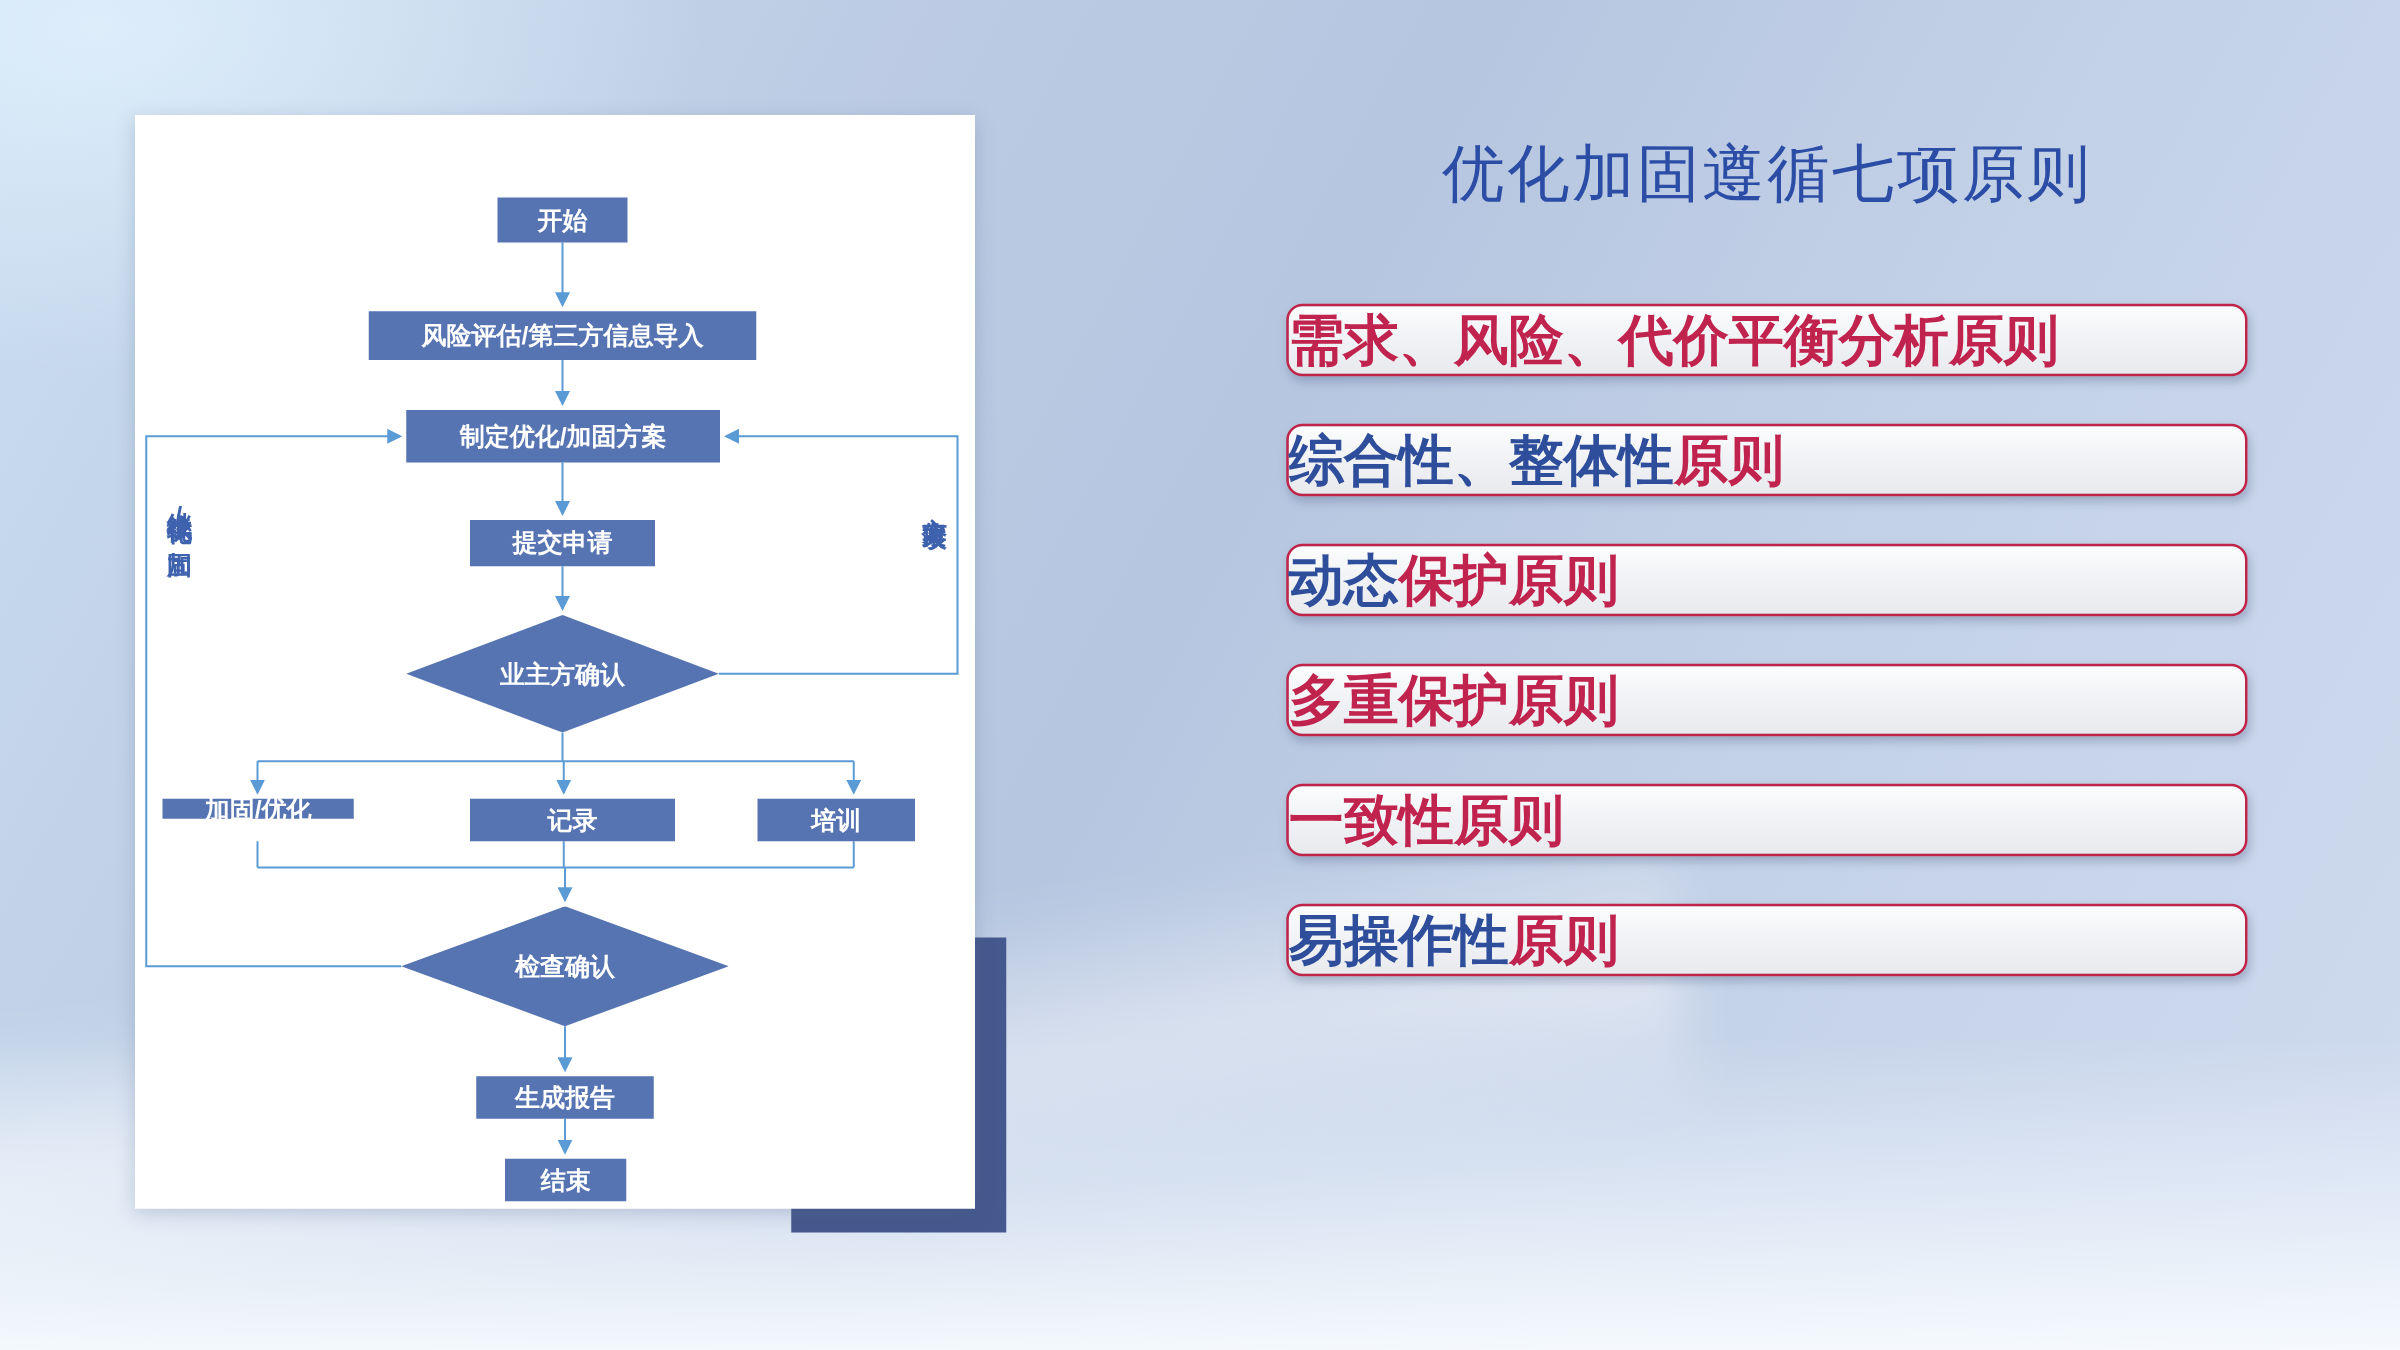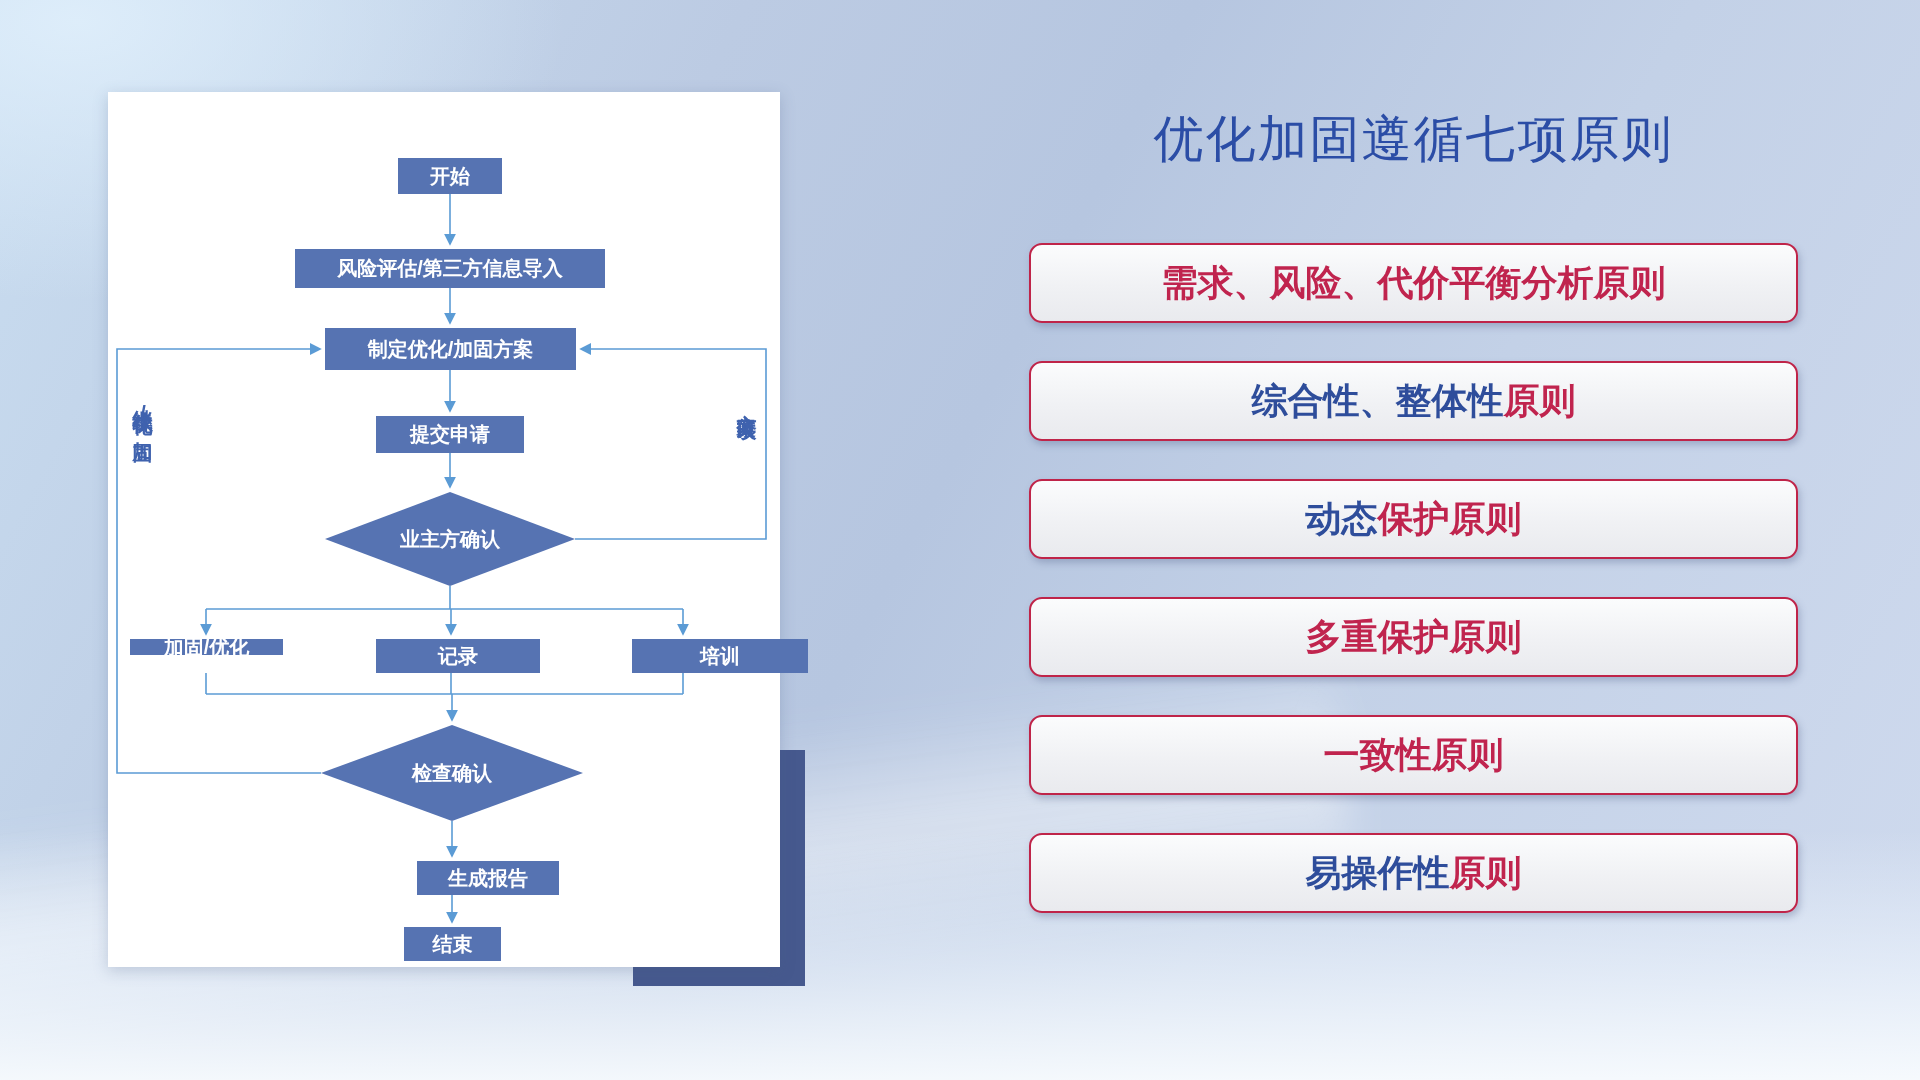--- a/index.html
+++ b/index.html
@@ -56,23 +56,23 @@
     clip-path: polygon(50% 0, 100% 50%, 50% 100%, 0 50%);
     white-space: nowrap;
   }
   .n-start   { left: 290px; top:  66px; width: 104px; height: 36px; }
   .n-risk    { left: 187px; top: 157px; width: 310px; height: 39px; }
   .n-plan    { left: 217px; top: 236px; width: 251px; height: 42px; }
   .n-submit  { left: 268px; top: 324px; width: 148px; height: 37px; }
   .n-owner   { left: 217px; top: 400px; width: 250px; height: 94px; }
   .n-harden  { left:  22px; top: 547px; width: 153px; height: 16px; }
   .n-record  { left: 268px; top: 547px; width: 164px; height: 34px; }
-  .n-train   { left: 498px; top: 547px; width: 176px; height: 34px; margin-left: 26px; }
+  .n-train   { left: 498px; top: 547px; width: 126px; height: 34px; }
   .n-check   { left: 213px; top: 633px; width: 262px; height: 96px; }
-  .n-report  { left: 273px; top: 769px; width: 142px; height: 34px; margin-left: 36px; }
+  .n-report  { left: 273px; top: 769px; width: 142px; height: 34px; }
   .n-end     { left: 296px; top: 835px; width:  97px; height: 34px; }
 
   .vlabel {
     position: absolute;
     writing-mode: vertical-rl;
     text-orientation: upright;
     color: #3f62ae;
     font-weight: bold;
     font-size: 20px;
     letter-spacing: 2px;
@@ -89,27 +89,27 @@
     font-size: 50px;
     font-weight: normal;
     letter-spacing: 2px;
     color: #2b4da6;
   }
   .principles {
     position: absolute; left: 0; top: 243px; width: 769px;
     display: flex; flex-direction: column; gap: 38px;
   }
   .principle {
-    height: 80px;
+    height: 58px;
     border: 2px solid #bf2449;
     border-radius: 13px;
     background: linear-gradient(180deg, #fbfcfd 0%, #f0f1f4 55%, #e9eaee 100%);
     box-shadow: 2px 4px 7px rgba(85,100,140,0.35);
-    display: flex; align-items: center; justify-content: center;
-    font-size: 36px;
+    display: flex; align-items: center; justify-content: flex-start;
+    font-size: 44px;
     font-weight: bold;
     white-space: nowrap;
   }
 </style>
 </head>
 <body>
 
 <div class="bg-glow-topleft"></div>
 <div class="bg-streak-diag"></div>
 <div class="bg-streak-bottom"></div>

